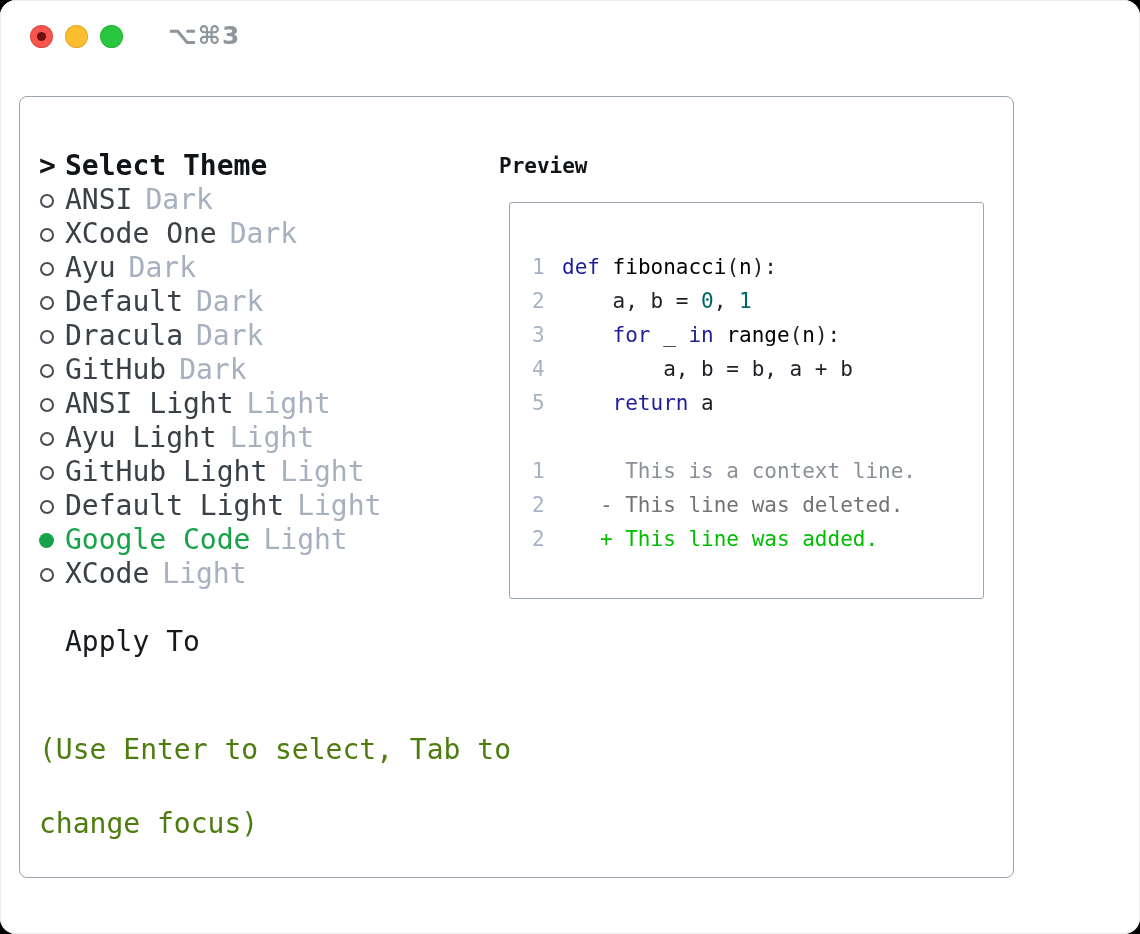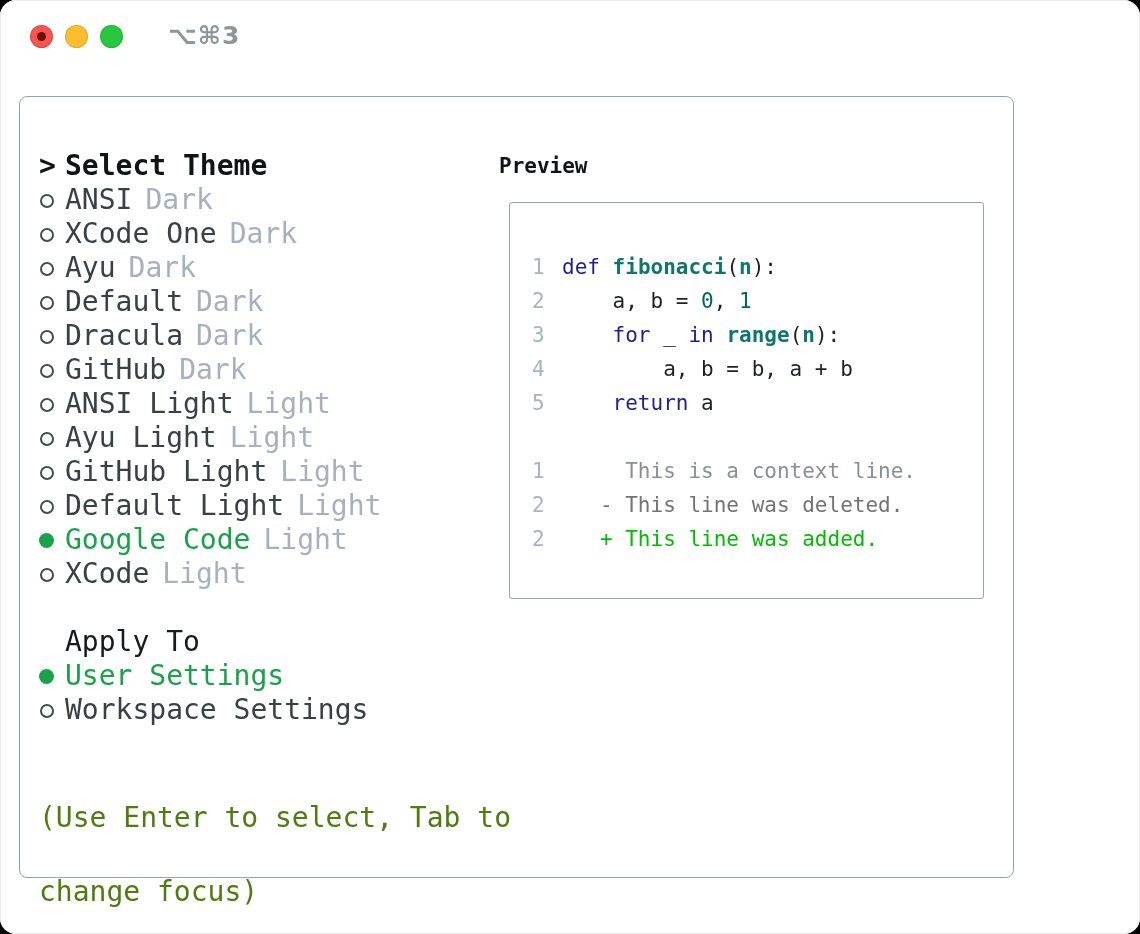--- a/index.html
+++ b/index.html
@@ -47,21 +47,21 @@
     font-size:21px;font-weight:700;color:#101418;}
   .preview-box{
     position:absolute;left:489px;top:105px;width:475px;height:397px;
     border:1.5px solid #9aa4ae;border-radius:3px;box-sizing:border-box;
     padding:47px 0 0 22px;overflow:hidden;background:#fff;
   }
   .code-line{height:34px;line-height:34px;font-size:21px;white-space:pre;}
   .ln{display:inline-block;width:30px;color:#a6b3c6;}
   .tok-pln{color:#1d2126;}
   .tok-kwd{color:#1e1e99;}
-  .tok-typ{color:#0f766e;font-weight:bold;}
+  .tok-typ{color:#000000;}
   .tok-lit{color:#006666;}
   .diff-context .diff-content{color:#8a9097;}
   .diff-deleted .diff-content{color:#737373;}
   .diff-added .diff-content{color:#00bd00;}
 </style>
 </head>
 <body>
 
 <div class="window">
 
@@ -89,24 +89,20 @@
           <div class="row"><span class="marker"><span class="radio"></span></span><span class="item-name">GitHub</span><span class="item-variant">Dark</span></div>
           <div class="row"><span class="marker"><span class="radio"></span></span><span class="item-name">ANSI Light</span><span class="item-variant">Light</span></div>
           <div class="row"><span class="marker"><span class="radio"></span></span><span class="item-name">Ayu Light</span><span class="item-variant">Light</span></div>
           <div class="row"><span class="marker"><span class="radio"></span></span><span class="item-name">GitHub Light</span><span class="item-variant">Light</span></div>
           <div class="row"><span class="marker"><span class="radio"></span></span><span class="item-name">Default Light</span><span class="item-variant">Light</span></div>
           <div class="row"><span class="marker"><span class="radio on"></span></span><span class="item-name green">Google Code</span><span class="item-variant">Light</span></div>
           <div class="row"><span class="marker"><span class="radio"></span></span><span class="item-name">XCode</span><span class="item-variant">Light</span></div>
         </div>
       <div class="row"></div>
       <div class="row"><span class="marker"></span><span class="hdr2">Apply To</span></div>
-      <div id="apply-options">
-          <div class="row"><span class="marker"><span class="radio on"></span></span><span class="item-name green">User Settings</span></div>
-          <div class="row"><span class="marker"><span class="radio"></span></span><span class="item-name">Workspace Settings</span></div>
-        </div>
       <div class="row"></div>
       <div id="help-lines">
           <div class="row help">(Use Enter to select, Tab to</div>
           <div class="row help">change focus)</div>
         </div>
     </div>
 
     <div class="preview-label">Preview</div>
 
     <div class="preview-box">

